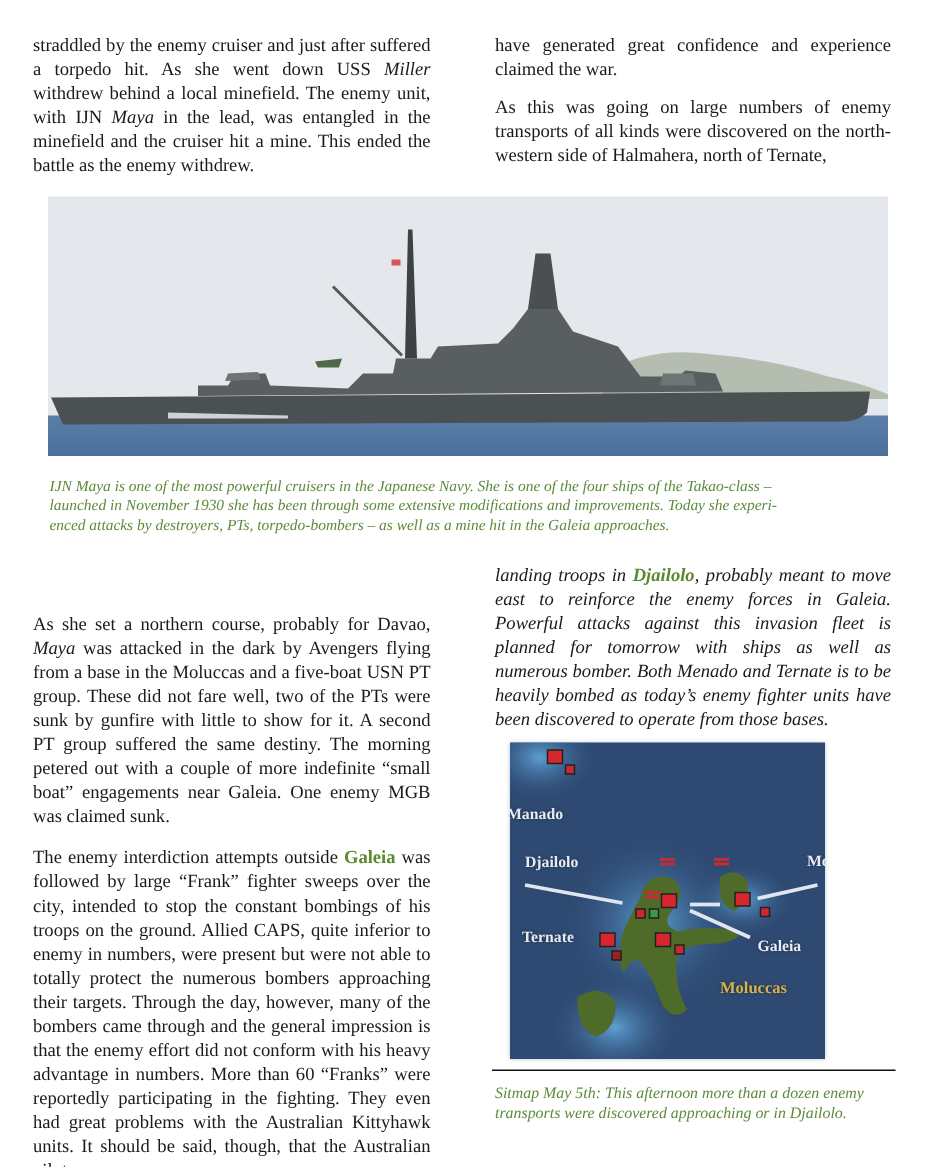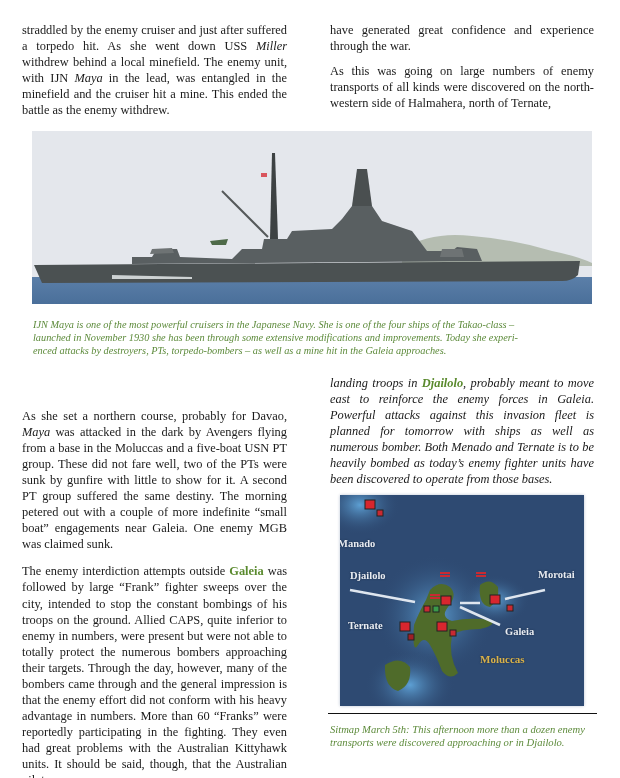--- a/index.html
+++ b/index.html
@@ -7,35 +7,35 @@
          font-family:"Liberation Serif", "DejaVu Serif", serif; color:#1a1a1a; }
   .col { position:absolute; font-size:12.4px; line-height:16.05px; text-align:justify; }
   .col p { margin:0 0 9px 0; }
   .left { left:22px; width:265px; }
   .right { left:330px; width:264px; }
   .green { color:#5a8a2e; font-weight:bold; }
   em { font-style:italic; }
   .caption { position:absolute; color:#5c8a3a; font-style:italic; font-size:10.3px; line-height:13px; }
   .photo { position:absolute; left:32px; top:131px; width:560px; height:173px; overflow:hidden;
            background:linear-gradient(#e6e9ef 0%, #e3e6ec 60%, #dcdfe4 70%); }
-  .map { position:absolute; left:340px; top:495px; width:244px; height:211px; overflow:hidden;
+  .map { position:absolute; left:340px; top:495px; width:210px; height:211px; overflow:hidden;
          background:#2e4a72; box-shadow:0 0 3px #b9c3d2; }
   .rule { position:absolute; left:328px; top:713px; width:269px; height:1px; background:#111; }
   .maplabel { position:absolute; font-family:"Liberation Serif", serif; font-weight:bold; font-size:10.5px;
               color:#e8ecf2; text-shadow:0 0 2px #1b2b44; }
 </style>
 </head>
 <body>
 
 <div class="col left" style="top:22px;">
   <p><span>straddled by the enemy cruiser and just after suffered a torpedo hit. As she went down USS </span><em>Miller</em><span> withdrew behind a local minefield. The enemy unit, with IJN </span><em>Maya</em><span> in the lead, was entangled in the minefield and the cruiser hit a mine. This ended the battle as the enemy withdrew.</span></p>
 </div>
 
 <div class="col right" style="top:22px;">
-  <p>have generated great confidence and experience through the war.</p>
+  <p>have generated great confidence and experience claimed the war.</p>
   <p style="margin-top:0;">As this was going on large numbers of enemy transports of all kinds were discovered on the north-western side of Halmahera, north of Ternate,</p>
 </div>
 
 <div class="photo">
   <svg width="560" height="173" viewBox="0 0 560 173">
     <defs>
       <linearGradient id="sea" x1="0" y1="0" x2="0" y2="1">
         <stop offset="0" stop-color="#5b7fa8"></stop>
         <stop offset="1" stop-color="#4a6f9a"></stop>
       </linearGradient>
@@ -117,15 +117,15 @@
   <span class="maplabel" style="left:10px; top:75px;">Djailolo</span>
   <span class="maplabel" style="left:198px; top:74px;">Morotai</span>
   <span class="maplabel" style="left:8px; top:125px;">Ternate</span>
   <span class="maplabel" style="left:165px; top:131px;">Galeia</span>
   <span class="maplabel" style="left:140px; top:158px; color:#d9b24a; font-size:11px;">Moluccas</span>
 </div>
 
 <div class="rule"></div>
 
 <div class="caption" style="left:330px; top:723px; width:270px; font-size:10.6px;">
-  <div>Sitmap March 5th: This afternoon more than a dozen enemy</div>
+  <div>Sitmap May 5th: This afternoon more than a dozen enemy</div>
   <div>transports were discovered approaching or in Djailolo.</div>
 </div>
 
 </body></html>

